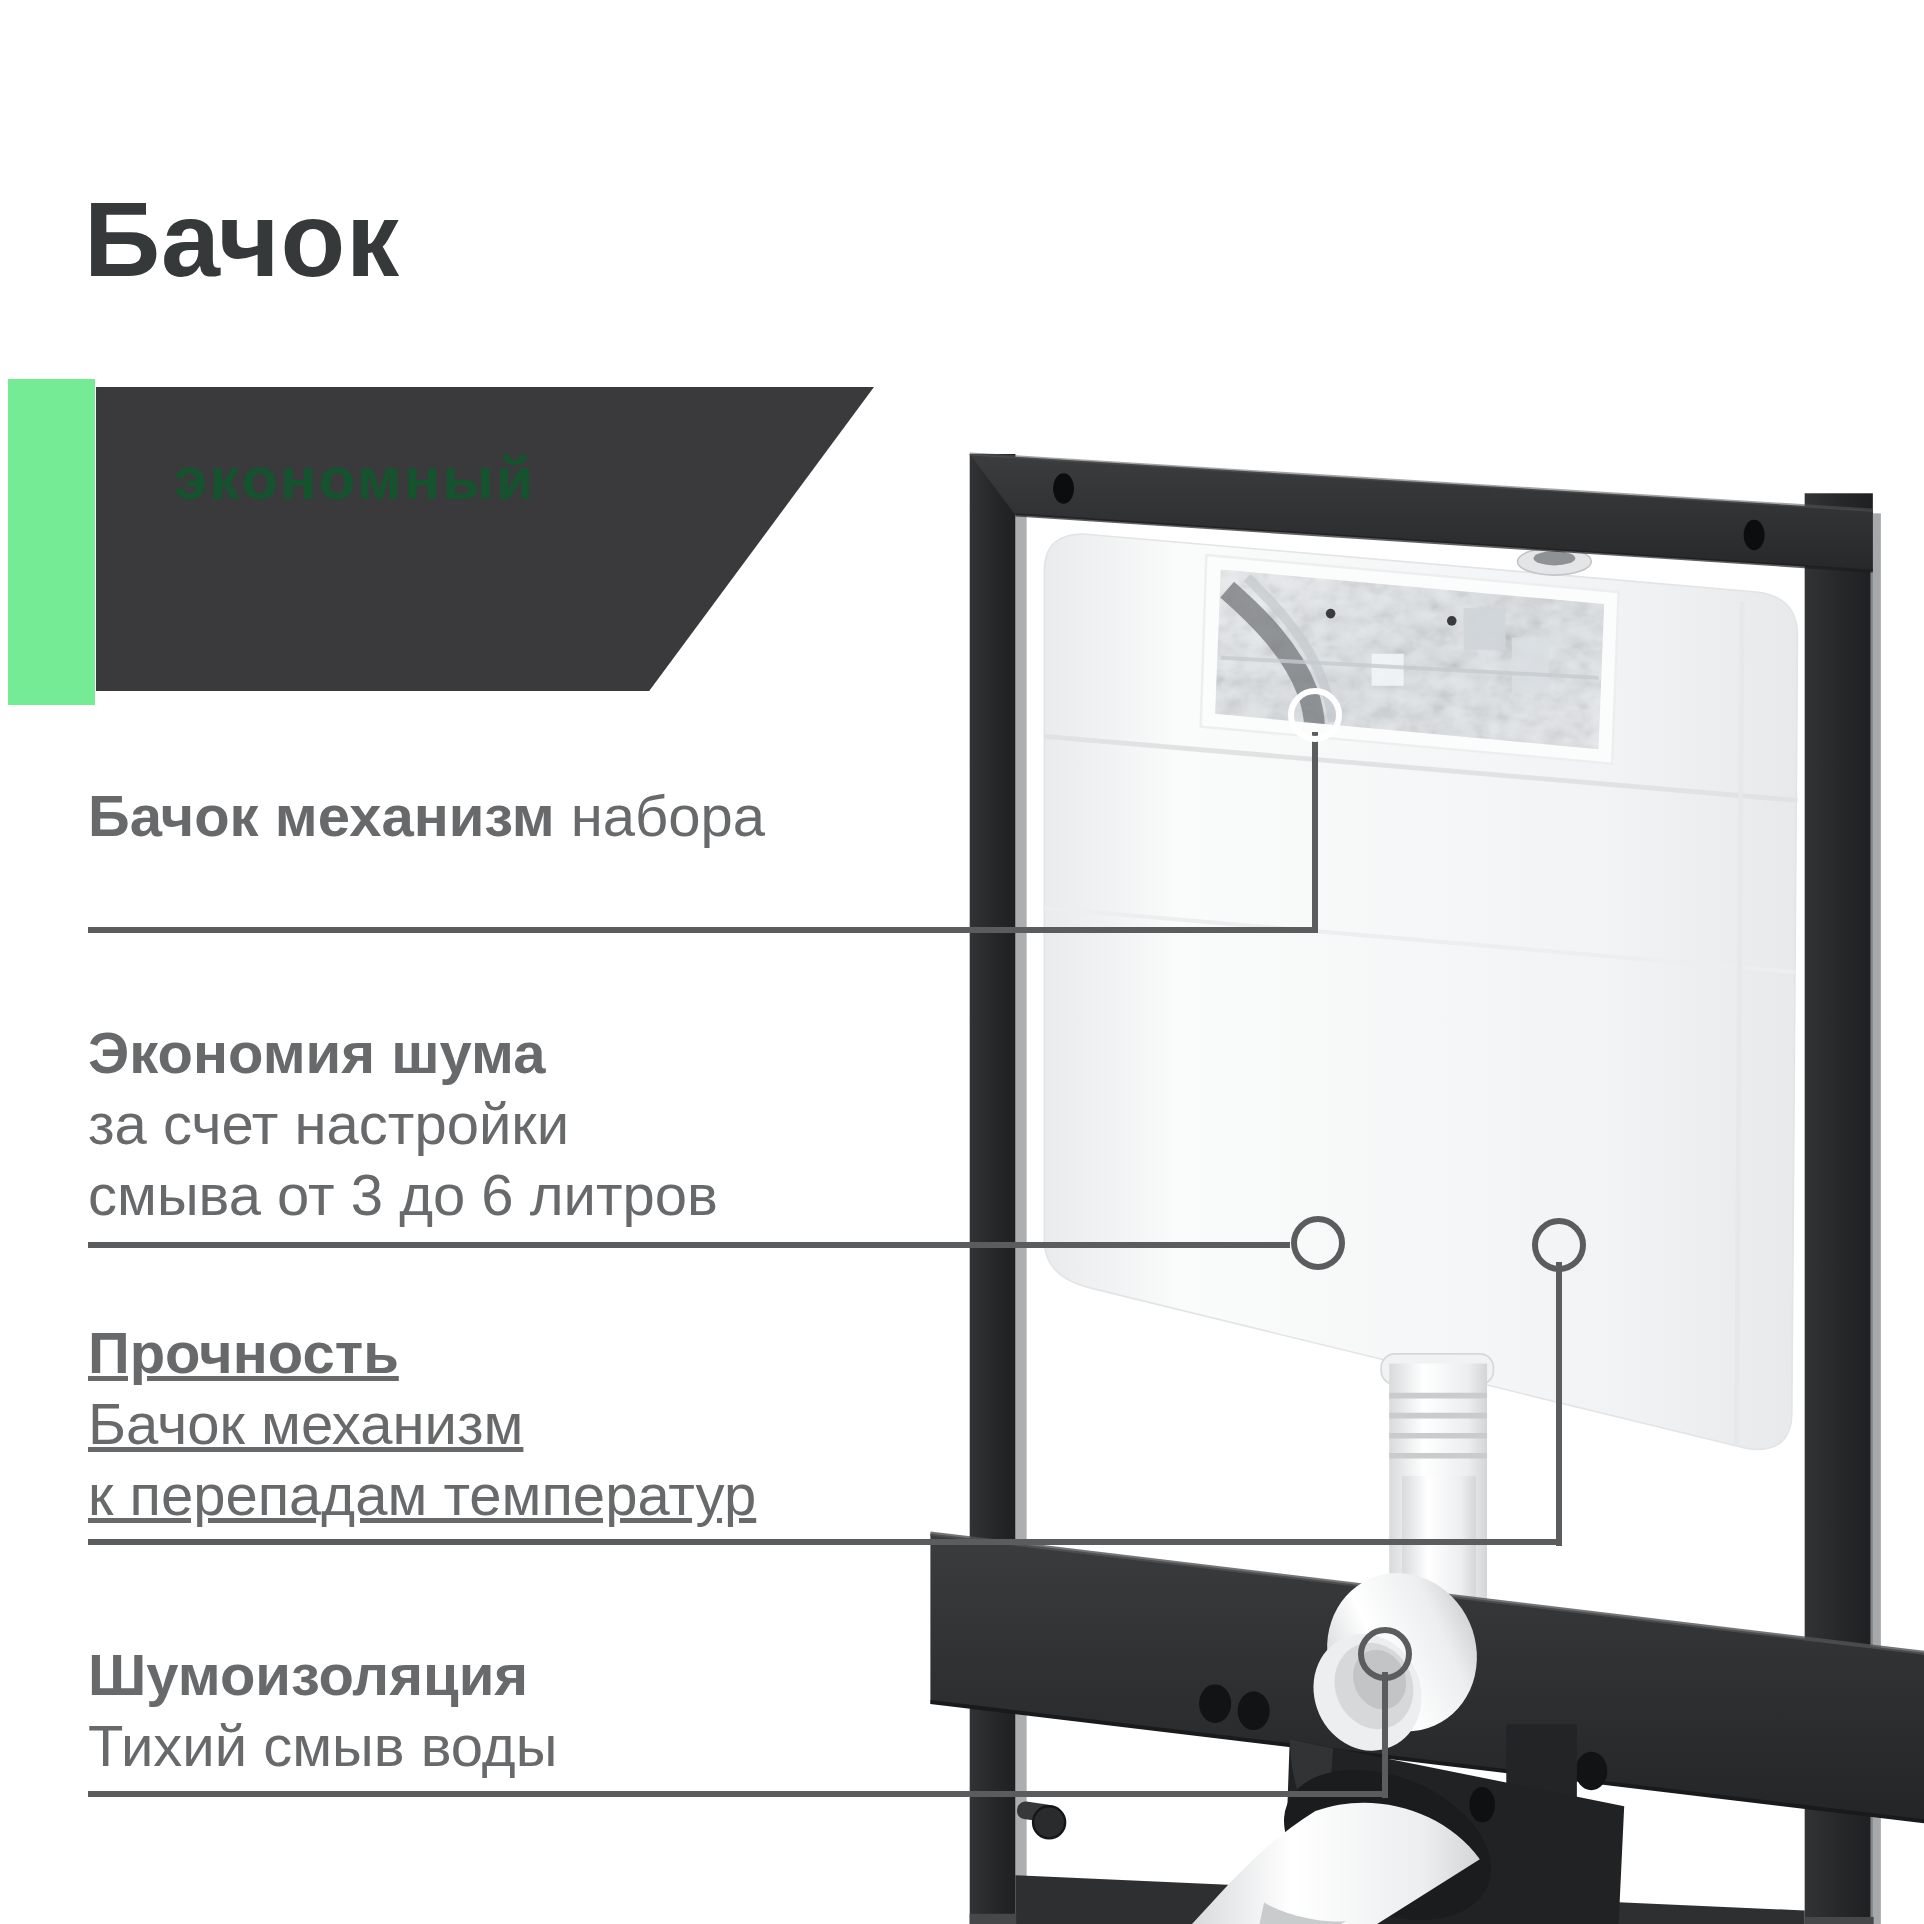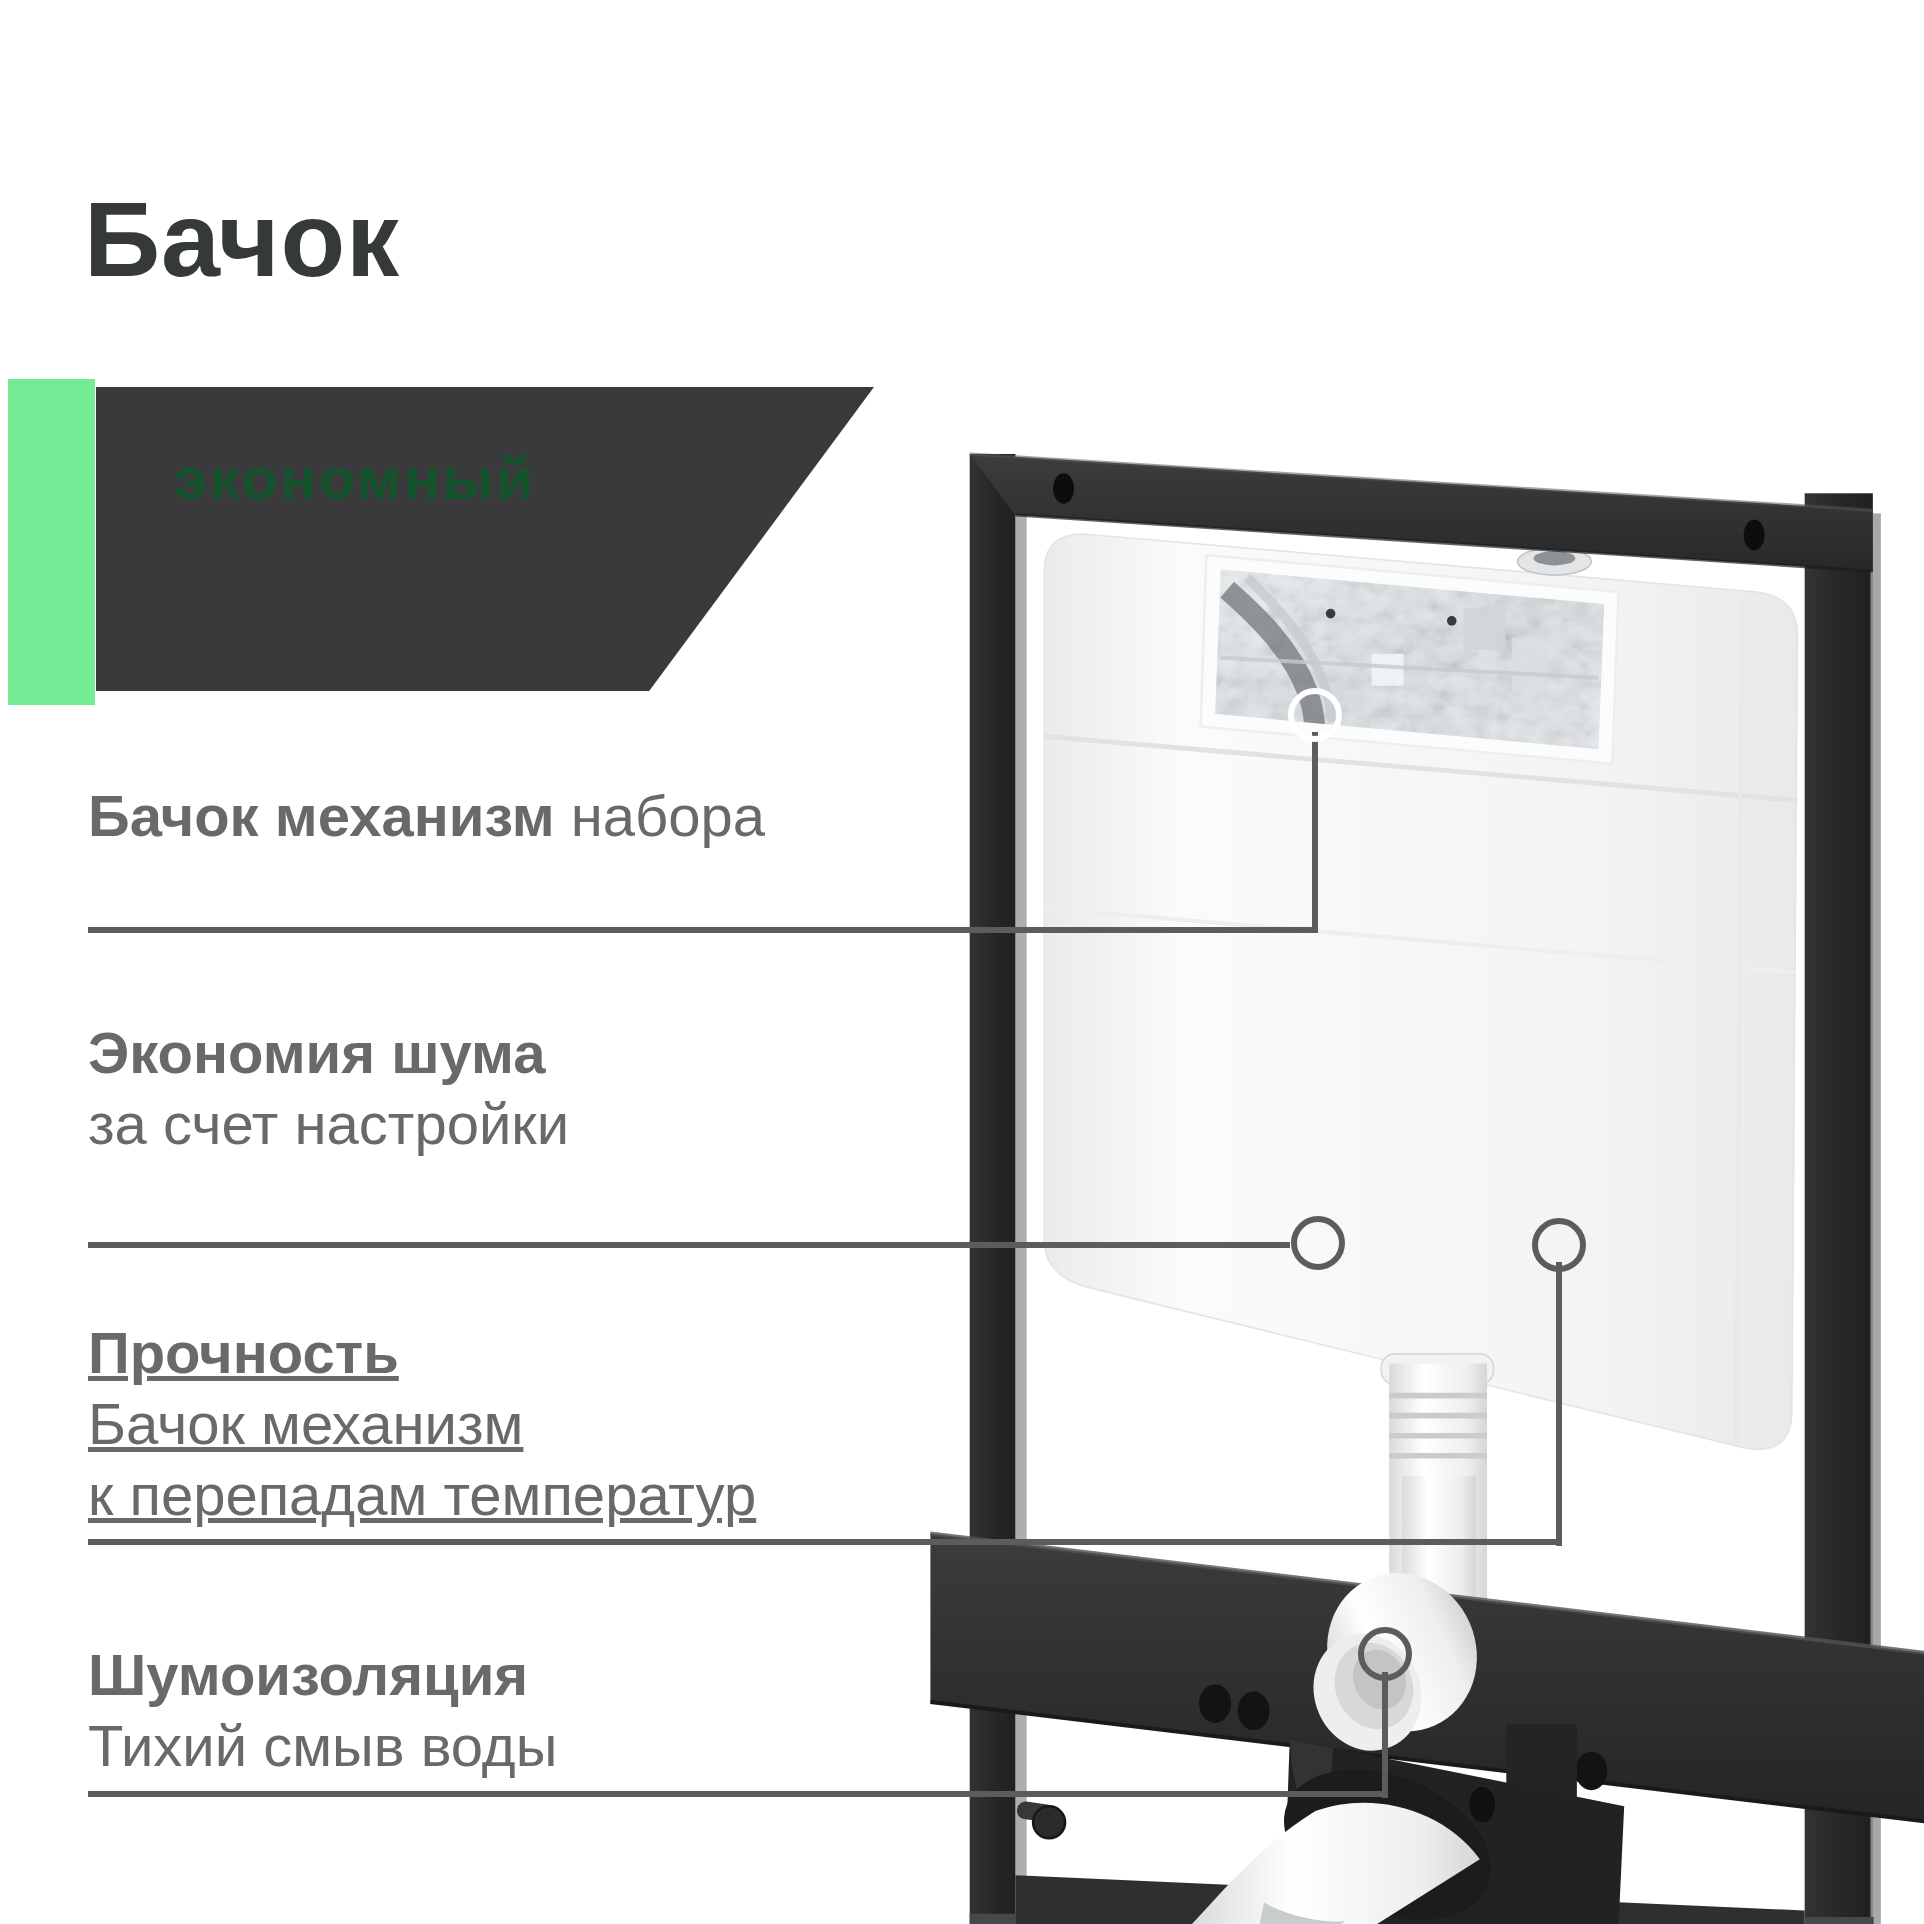--- a/index.html
+++ b/index.html
@@ -185,20 +185,21 @@
   <div class="badge-poly"></div>
   <div class="badge-line1">экономный</div>
 
   <div class="feature f1">
     <div><b>Бачок механизм</b><span> набора</span></div>
     <div></div>
   </div>
   <div class="feature f2">
     <div><b>Экономия шума</b><span></span></div>
     <div>за счет настройки</div>
+    <div>смыва от 3 до 6 литров</div>
   </div>
   <div class="feature f3">
     <div><b>Прочность</b><span></span></div>
     <div>Бачок механизм</div>
     <div>к перепадам температур</div>
   </div>
   <div class="feature f4">
     <div><b>Шумоизоляция</b><span></span></div>
     <div>Тихий смыв воды</div>
     <div></div>

